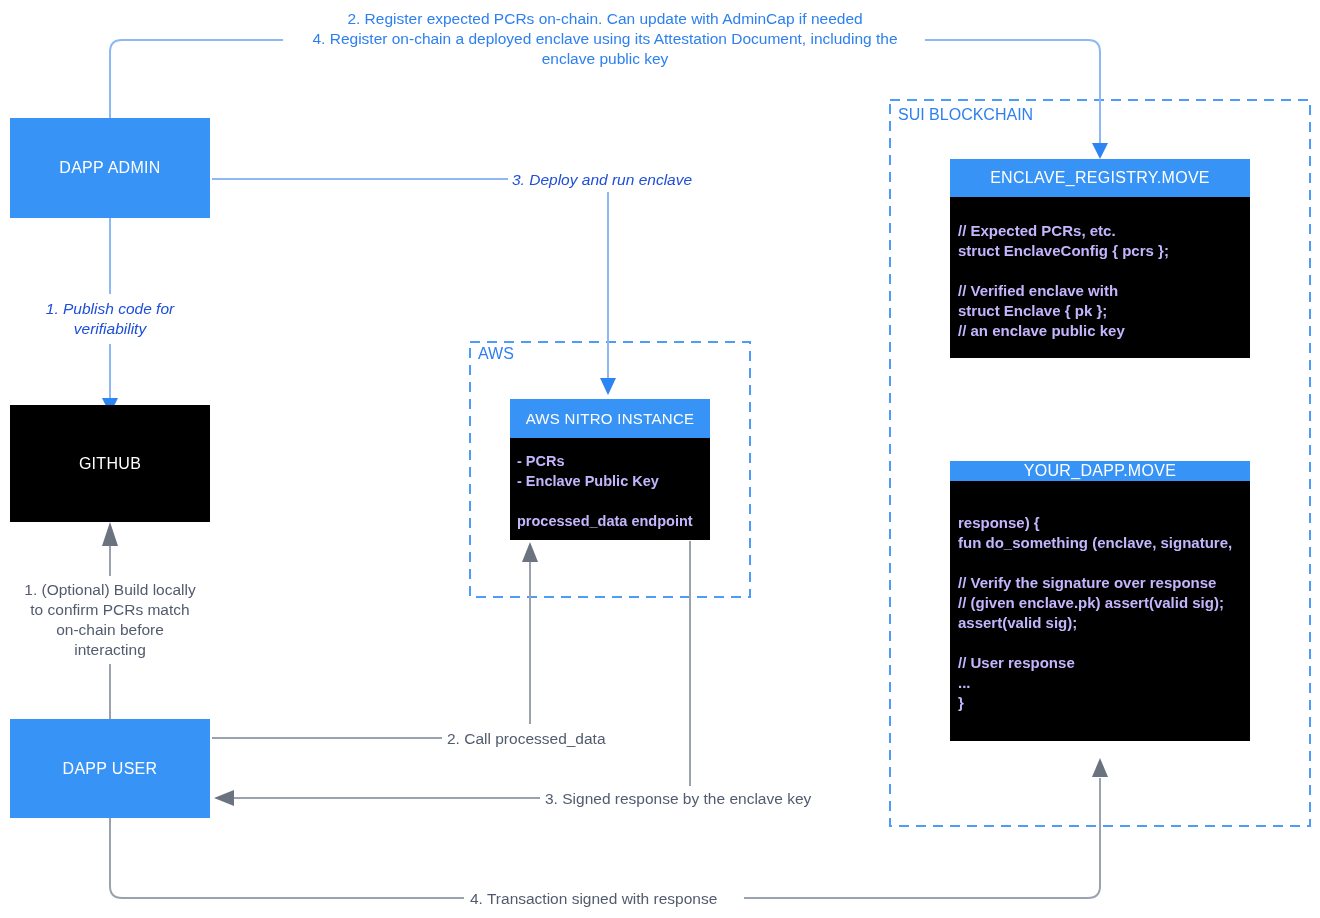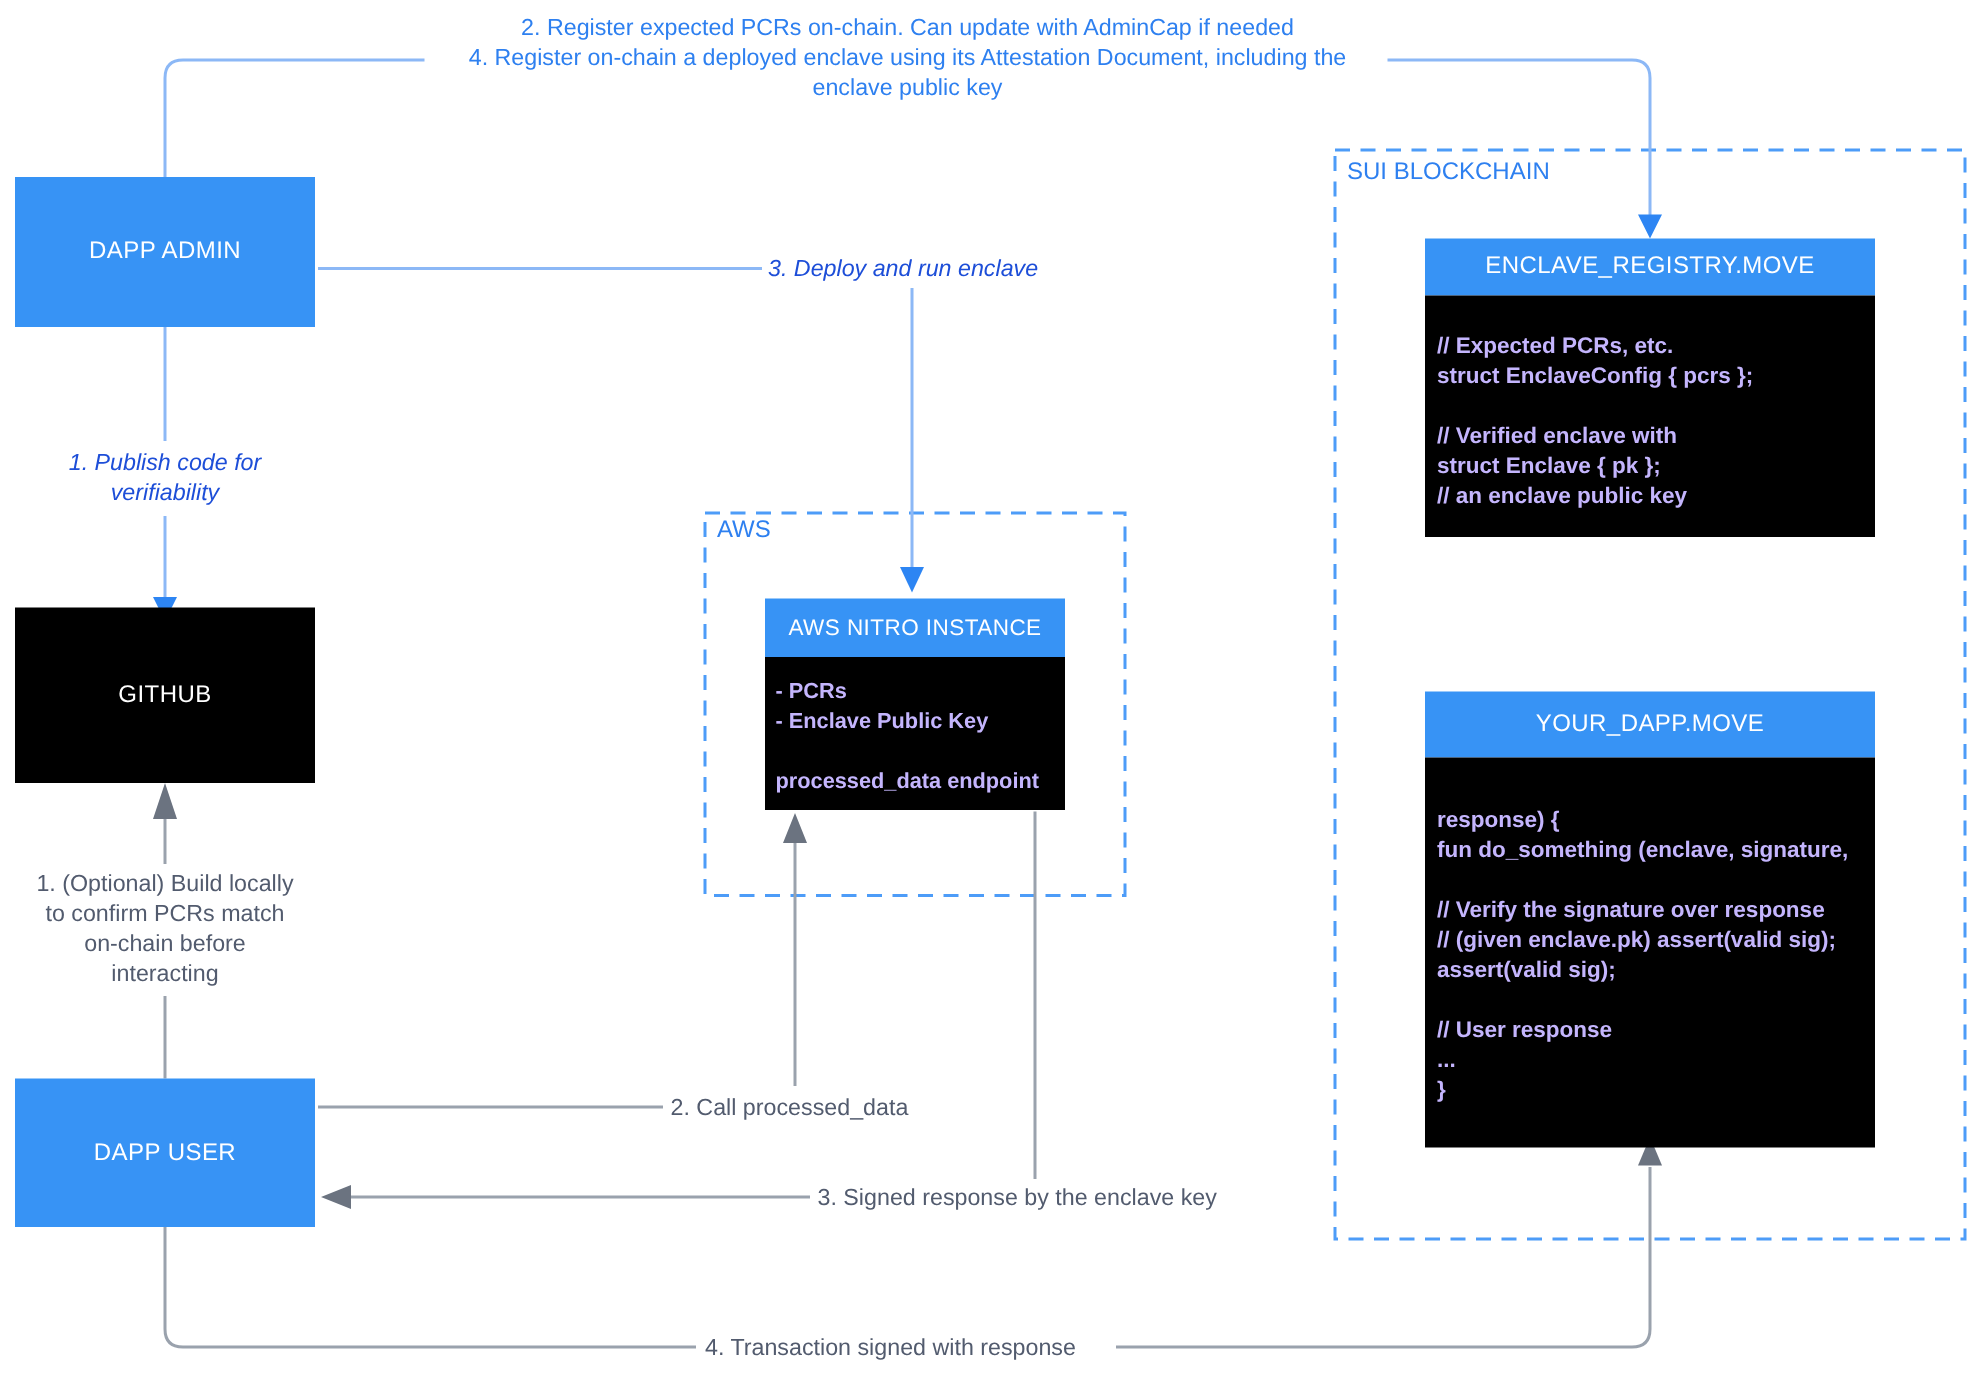--- a/index.html
+++ b/index.html
@@ -120,21 +120,21 @@
       <div class="code-line">// Expected PCRs, etc.</div>
       <div class="code-line">struct EnclaveConfig { pcrs };</div>
       <div class="code-line"></div>
       <div class="code-line">// Verified enclave with</div>
       <div class="code-line">struct Enclave { pk };</div>
       <div class="code-line">// an enclave public key</div>
     </div>
   </div>
 
   <div class="module" style="left:950px; top:461px; width:300px;">
-    <div class="module-header" style="height:44px;">YOUR_DAPP.MOVE</div>
+    <div class="module-header" style="height:20px;">YOUR_DAPP.MOVE</div>
     <div class="module-body" style="height:260px; padding:32px 6px 0 8px;">
       <div class="code-line">response) {</div>
       <div class="code-line">fun do_something (enclave, signature,</div>
       <div class="code-line"></div>
       <div class="code-line">// Verify the signature over response</div>
       <div class="code-line">// (given enclave.pk) assert(valid sig);</div>
       <div class="code-line">assert(valid sig);</div>
       <div class="code-line"></div>
       <div class="code-line">// User response</div>
       <div class="code-line">...</div>

